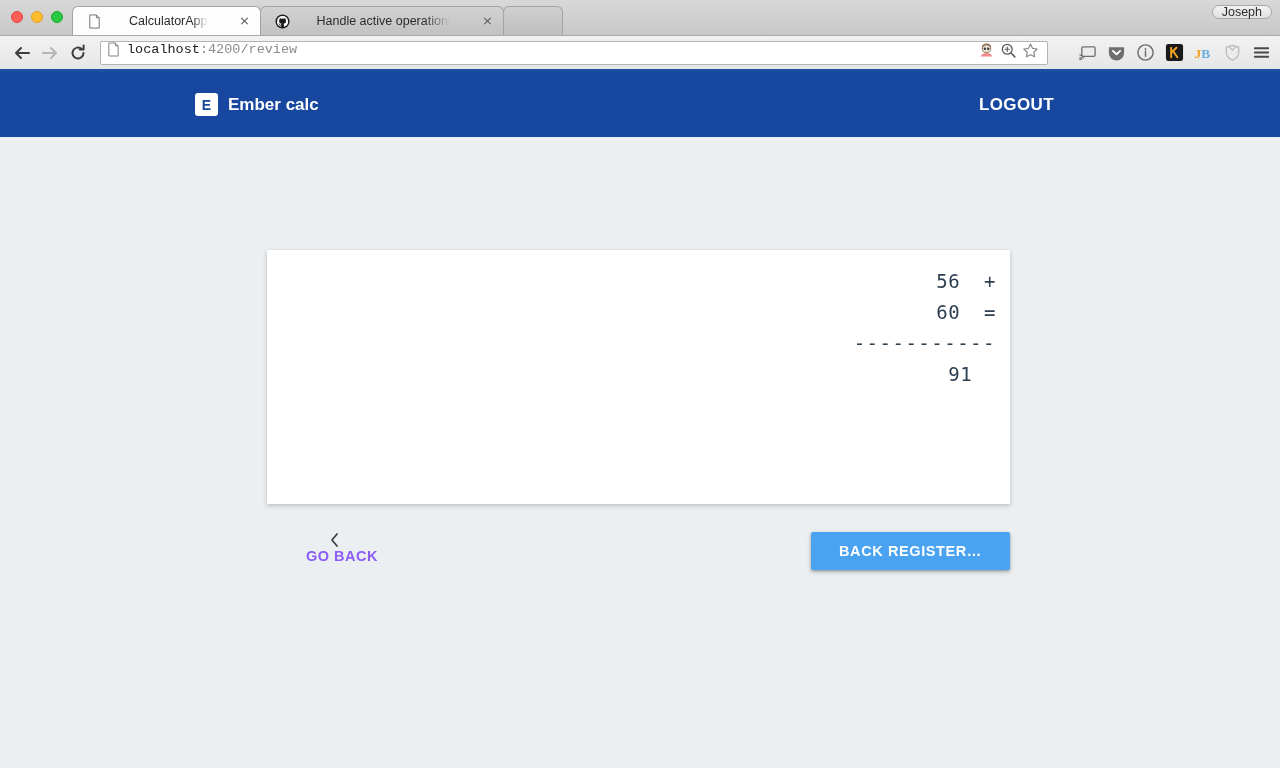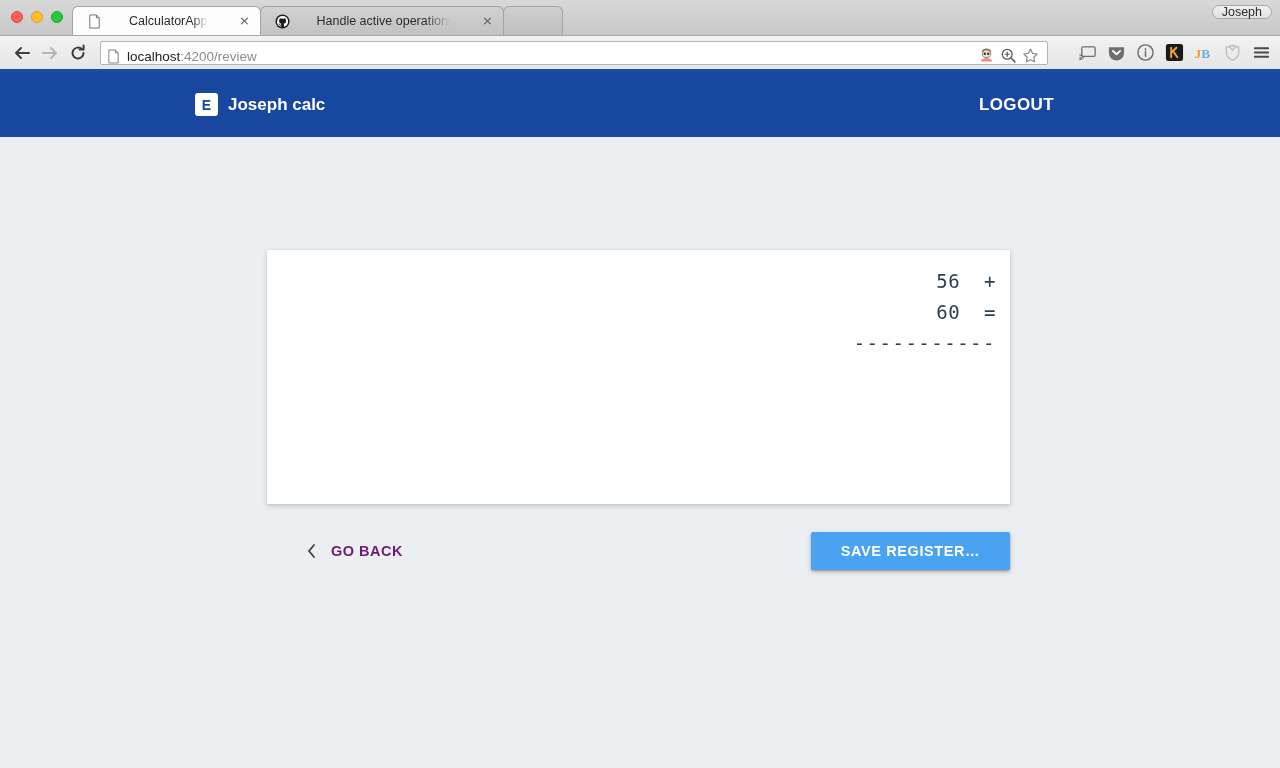--- a/index.html
+++ b/index.html
@@ -132,22 +132,23 @@
   .navbtn.disabled { color: #b6b6b6; }
 
   .urlbar {
     flex: 1 1 auto;
     height: 24px;
     margin: 0 20px 0 8px;
     background: #fff;
     border: 1px solid #b4b4b4;
     border-radius: 2px;
     display: flex;
-    align-items: flex-end;
+    align-items: flex-start;
     padding: 0 6px;
+    font-family: Liberation Mono, monospace;
   }
   .url-pageicon { width: 13px; height: 15px; margin-right: 7px; flex: 0 0 auto; }
   .url-text { font-size: 13.5px; color: #8c8c8c; white-space: nowrap; }
   .url-text b { color: #222; font-weight: normal; }
   .url-actions { margin-left: auto; display: flex; align-items: center; gap: 5px; padding-right: 2px; }
 
   .ext-icons { display: flex; align-items: center; gap: 7px; padding-left: 8px; flex: 0 0 auto; }
   .ext { width: 22px; height: 22px; display: flex; align-items: center; justify-content: center; }
 
   
@@ -225,25 +226,26 @@
     height: 40px;
   }
 
   .btn-flat {
     position: absolute;
     display: flex;
     align-items: center;
     height: 38px;
     font-size: 14.5px;
     font-weight: bold;
-    color: #701a75;
+    color: #8b5cf6;
     letter-spacing: 0.5px;
     padding: 0 10px;
     background: transparent;
     border: none;
+    flex-direction: column;
   }
   .btn-goback { left: 296px; }
   .btn-goback .chev { margin-right: 14px; font-size: 16px; color: #3c4043; display:flex; }
   .btn-discard { left: 630px; }
 
   .btn-raised {
     position: absolute;
     left: 811px;
     top: 0;
     width: 199px;
@@ -385,49 +387,52 @@
         <svg width="19" height="19" viewBox="0 0 20 20">
           <path d="M3 5.5h14M3 10h14M3 14.5h14" stroke="#4a4a4a" stroke-width="2" stroke-linecap="round"></path>
         </svg>
       </span>
     </div>
   </div>
 
   <div class="app-header">
     <div class="brand">
       <span class="brand-logo">E</span>
-      <span class="brand-name">Joseph calc</span>
+      <span class="brand-name">Ember calc</span>
     </div>
     <div class="logout">LOGOUT</div>
   </div>
 
   <div class="content">
 
     <div class="card">
       <div class="tape">
         <span>56</span>
         &nbsp;<span>+</span>
       </div>
       <div class="tape">
         <span>60</span>
         &nbsp;<span>=</span>
       </div>
       <div class="tape-sep">-----------</div>
+      <div class="tape">
+        <span>91</span>&nbsp;&nbsp;
+      </div>
     </div>
 
     <div class="actions">
       <div class="btn-flat btn-goback">
         <span class="chev">
           <svg width="11" height="16" viewBox="0 0 11 16">
             <path d="M8 2L3 8l5 6" fill="none" stroke="#3c4043" stroke-width="1.8" stroke-linecap="round" stroke-linejoin="round"></path>
           </svg>
         </span>
         <span>GO BACK</span>
       </div>
 
 
       <div class="btn-raised">
-        <span>SAVE REGISTER…</span>
+        <span>BACK REGISTER…</span>
       </div>
     </div>
 
   </div>
 </div>
 
 </body></html>

